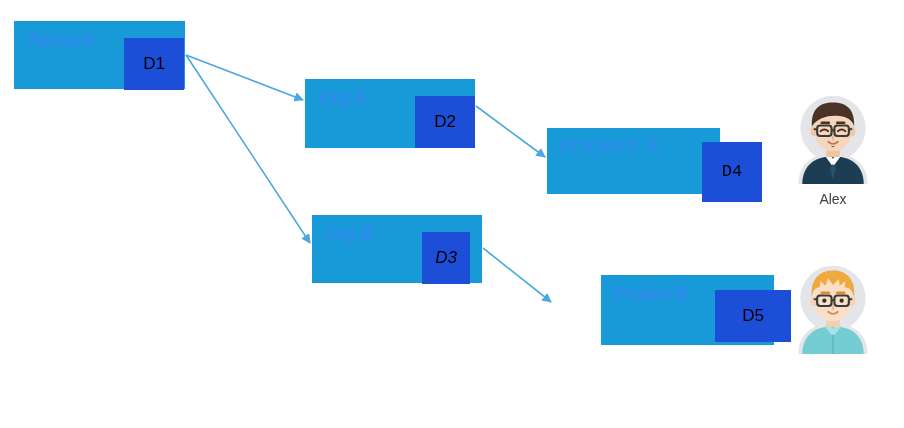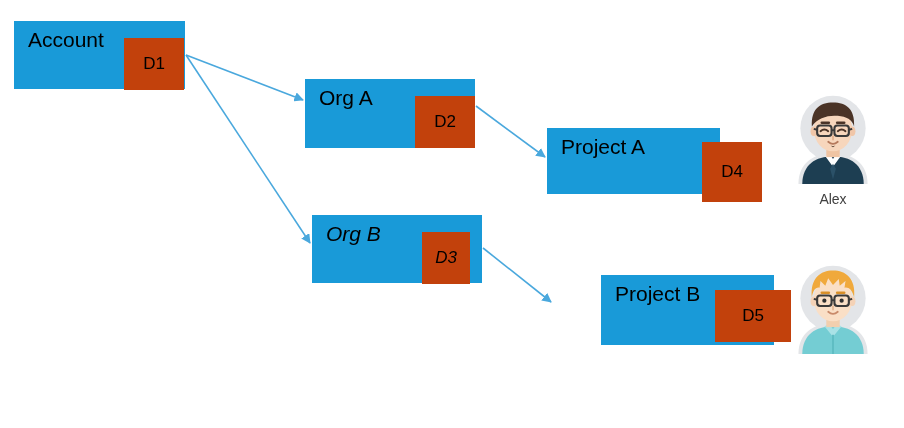--- a/index.html
+++ b/index.html
@@ -33,28 +33,28 @@
   .node-box {
     position: absolute;
     left: 0; top: 0;
     background: #199ad8;
     box-sizing: border-box;
   }
   .node-label {
     position: absolute;
     left: 14px;
     top: 9px;
-    font-size: 21px;
+    font-size: 18px;
     line-height: 20px;
-    color: #000000;
+    color: #3b82f6;
     white-space: nowrap;
   }
   .node-badge {
     position: absolute;
-    background: #c2410c;
+    background: #1d4ed8;
     box-sizing: border-box;
     display: flex;
     align-items: center;
     justify-content: center;
   }
   .node-badge span {
     font-size: 17px;
     line-height: 20px;
     color: #000000;
   }
@@ -110,21 +110,21 @@
   </div>
 
   <div class="node" style="left:312px; top:215px; width:175px; height:72px;font-style:italic;">
     <div class="node-box" style="width:170px; height:68px;"></div>
     <div class="node-label">Org B</div>
     <div class="node-badge" style="left:110px; top:17px; width:48px; height:52px;">
       <span>D3</span>
     </div>
   </div>
 
-  <div class="node" style="left:547px; top:128px; width:178px; height:70px;">
+  <div class="node" style="left:547px; top:128px; width:178px; height:70px;font-family:Liberation Mono, monospace;">
     <div class="node-box" style="width:173px; height:66px;"></div>
     <div class="node-label">Project A</div>
     <div class="node-badge" style="left:118px; top:14px; width:60px; height:60px;margin-left:37px;">
       <span>D4</span>
     </div>
   </div>
 
   <div class="node" style="left:553px; top:275px; width:178px; height:72px;margin-left:48px;">
     <div class="node-box" style="width:173px; height:70px;"></div>
     <div class="node-label">Project B</div>

